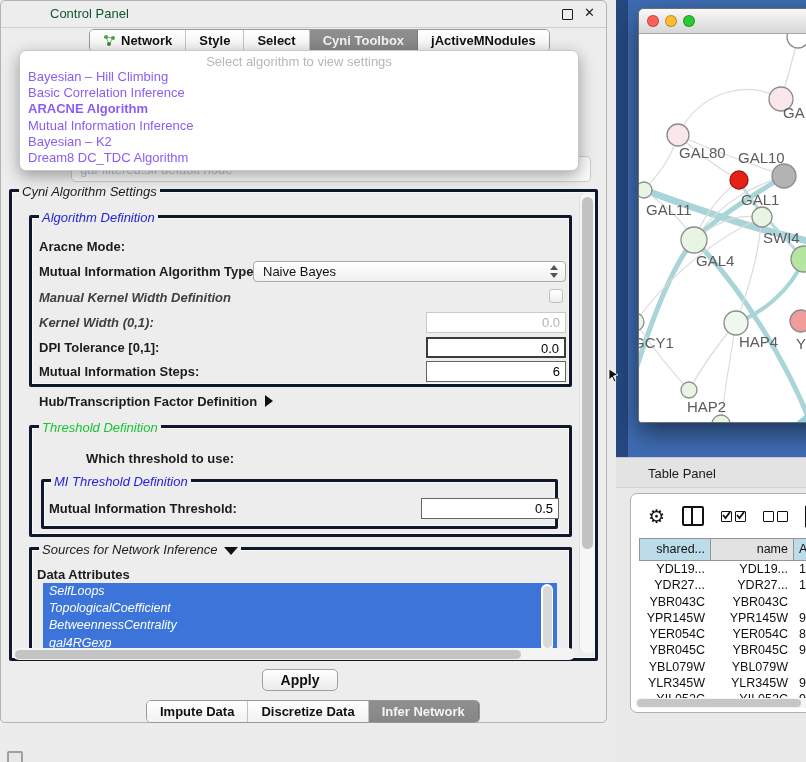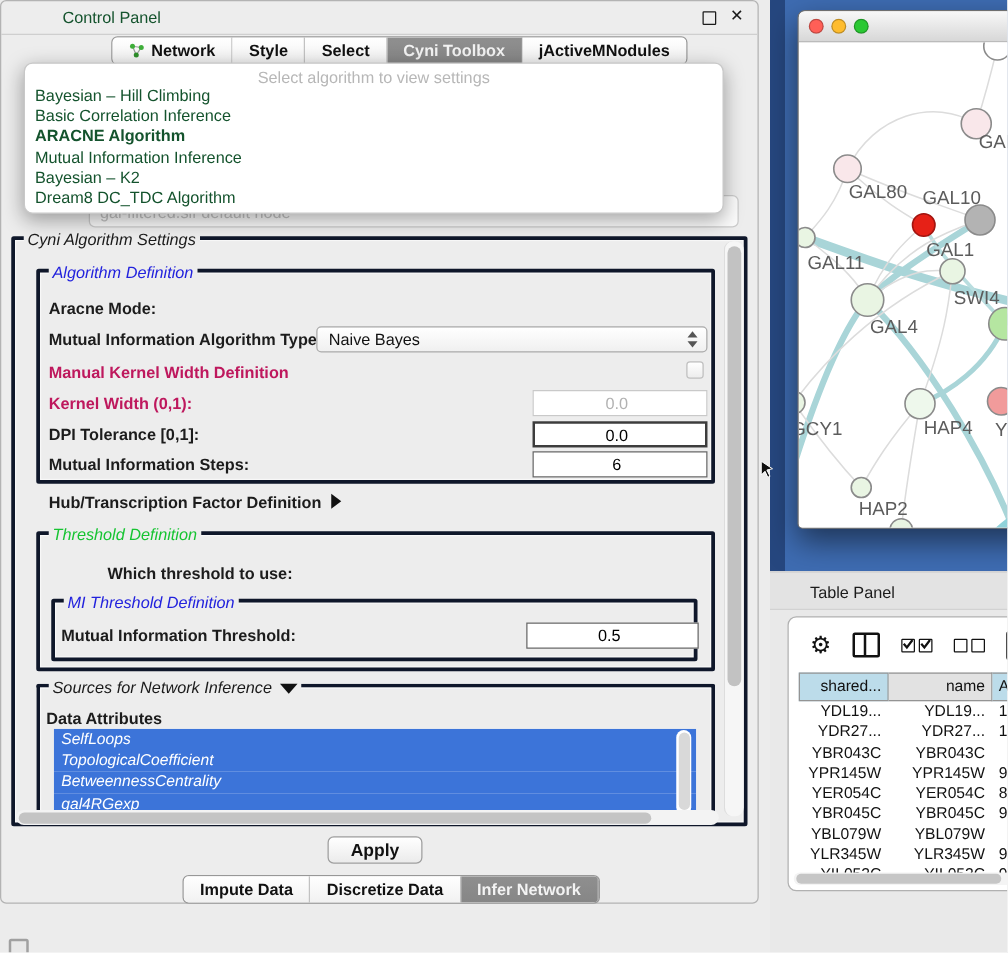--- a/index.html
+++ b/index.html
@@ -20,48 +20,48 @@
   .seg .segment{display:flex;align-items:center;gap:5px;padding:0 13px;font-size:13px;font-weight:bold;
     color:#111;background:linear-gradient(#ffffff,#f1f1f1);border-right:1px solid #c2c2c2;white-space:nowrap;}
   .seg .segment:last-child{border-right:none;}
   .seg .segment.selected{background:linear-gradient(#8f8f8f,#868686);color:#f3f3f3;border-right:1px solid #7d7d7d;}
 
   
   .dd-popup{position:absolute;left:18px;top:49px;width:560px;background:#ffffff;
     border:1px solid #c8c8c8;border-radius:7px;box-shadow:0 5px 16px rgba(0,0,0,0.35);
     padding:3px 0 4px 0;z-index:50;box-sizing:border-box;}
   .dd-hint{font-size:13px;color:#b7b7b7;text-align:center;line-height:15px;}
-  .dd-item{font-size:13px;color:#14532d;line-height:16.2px;padding-left:8px;white-space:nowrap;}
+  .dd-item{font-size:13px;color:#8b5cf6;line-height:16.2px;padding-left:8px;white-space:nowrap;}
   .dd-item.bold{font-weight:bold;}
   .ghost-combo{position:absolute;left:70px;top:155px;width:520px;height:26px;border:1px solid #cccccc;
     border-radius:5px;background:#fbfbfb;z-index:1;box-sizing:border-box;}
   .ghost-text{position:absolute;left:8px;top:5px;font-size:13px;color:#c3c3c3;white-space:nowrap;}
 
   
   .groupbox{position:absolute;border:3px solid #0f172a;border-radius:2px;box-sizing:border-box;
     box-shadow:inset 0 0 0 1px rgba(255,255,255,0.6);font-style:italic;}
   .gb-title{position:absolute;top:-8px;left:7px;background:#ededed;padding:0 3px;font-size:13px;
     color:#1b1b1b;white-space:nowrap;}
   .gb-title.blue{color:#2222dd;}
   .gb-title.green{color:#17c432;}
 
   .lbl{position:absolute;font-size:13px;font-weight:bold;color:#1c1c1c;white-space:nowrap;}
-  .lbl.disabled{color:#be185d;}
+  .lbl.disabled{color:#404040;font-style:italic;}
 
   .combo{position:absolute;height:21px;border:1px solid #ababab;border-radius:4px;
     background:linear-gradient(#ffffff,#f0f0f0);box-sizing:border-box;font-size:13px;color:#111;}
   .combo .combo-text{position:absolute;left:9px;top:2px;white-space:nowrap;}
   .spin{position:absolute;right:6px;top:3px;width:9px;height:13px;}
   .spin .up{position:absolute;left:0;top:0;width:0;height:0;border-left:4.5px solid transparent;
     border-right:4.5px solid transparent;border-bottom:5px solid #555;}
   .spin .dn{position:absolute;left:0;bottom:0;width:0;height:0;border-left:4.5px solid transparent;
     border-right:4.5px solid transparent;border-top:5px solid #555;}
 
   .tf{position:absolute;height:21px;background:#fff;box-sizing:border-box;font-size:13px;
-    text-align:center;padding:2px 5px 0 0;}
+    text-align:right;padding:2px 5px 0 0;}
   .tf.gray{border:1px solid #c9c9c9;color:#b2b2b2;}
   .tf.dark{border:2px solid #3c3c3c;color:#000;}
   .tf.mid{border:1px solid #666;color:#000;}
 
   .checkbox{position:absolute;width:14px;height:14px;border:1px solid #c0c0c0;border-radius:3px;
     background:linear-gradient(#ffffff,#ededed);box-sizing:border-box;}
 
   .tri-right{display:inline-block;width:0;height:0;border-top:6px solid transparent;
     border-bottom:6px solid transparent;border-left:8px solid #111;margin-left:8px;vertical-align:-1px;}
   .tri-down{display:inline-block;width:0;height:0;border-left:7px solid transparent;

